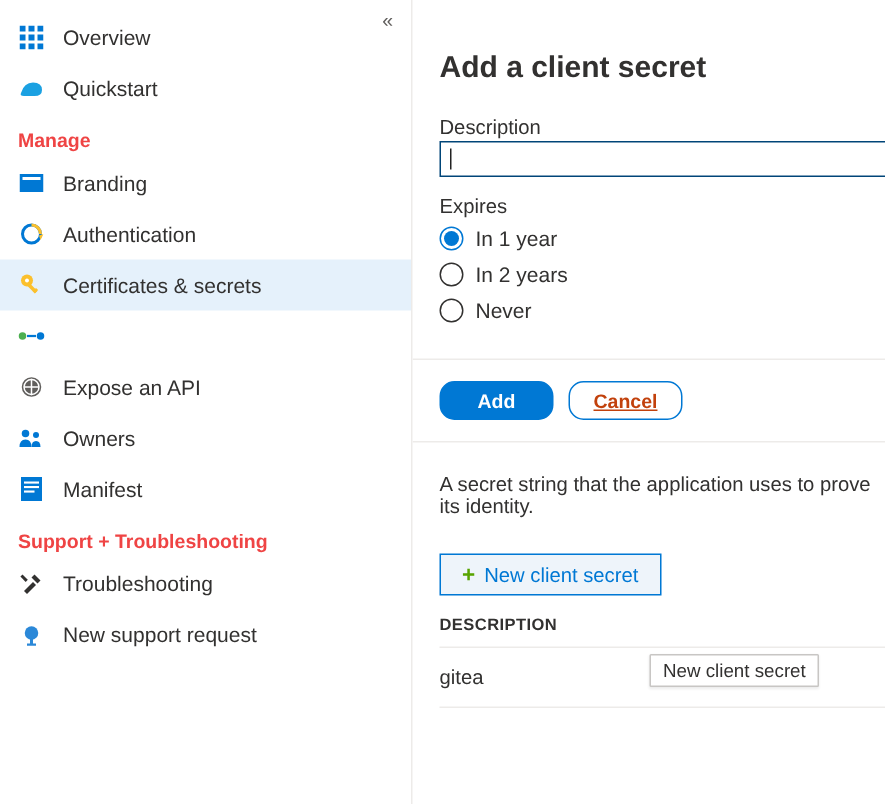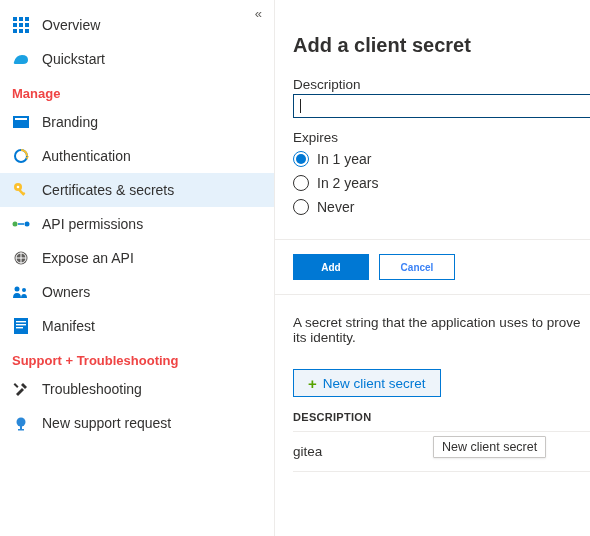--- a/index.html
+++ b/index.html
@@ -16,23 +16,23 @@
   .pane { border-bottom:1px solid #edebe9; padding:12px 0 20px 18px; }
   .pane h2 { margin:22px 0 20px 0; font-weight:600; font-size:20px; color:#323130; }
   .field-label { font-size:13.5px; color:#323130; margin-bottom:2px; display:block; }
   .txt { width:320px; height:24px; border:1px solid #004578; outline:none; padding:2px 4px; font-size:13px; background:#fff; }
   .radios { margin-top:12px; }
   .radio-row { display:flex; align-items:center; height:24px; gap:8px; }
   .radio { width:16px; height:16px; border-radius:50%; border:1px solid #323130; display:inline-flex; align-items:center; justify-content:center; background:#fff;}
   .radio.sel { border-color:#0078d4; }
   .radio.sel::after { content:""; width:10px; height:10px; border-radius:50%; background:#0078d4; }
   .btnbar { padding:14px 0 14px 18px; border-bottom:1px solid #edebe9; display:flex; gap:10px;}
-  .btn { height:26px; min-width:76px; font-size:10px; font-weight:600; display:inline-flex; align-items:center; justify-content:center; cursor:pointer; }
+  .btn { height:26px; min-width:76px; font-size:13px; font-weight:600; display:inline-flex; align-items:center; justify-content:center; cursor:pointer;border-radius:10px; }
   .btn.primary { background:#0078d4; color:#fff; border:1px solid #0078d4;}
-  .btn.secondary { background:#fff; color:#3b82f6; border:1px solid #0078d4;}
+  .btn.secondary { background:#fff; color:#c2410c; border:1px solid #0078d4;text-decoration:underline;}
   .section { padding:20px 0 0 18px; }
   .section h3 { margin:0 0 10px 0; font-size:20px; font-weight:400; color:#323130;}
   .section .desc { font-size:13.5px; color:#323130; margin-bottom:24px;}
   .newsecret { display:inline-flex; align-items:center; gap:6px; height:28px; padding:0 14px; border:1px solid #0078d4; background:#eef4fa; color:#0078d4; font-size:13.5px; font-weight:400; cursor:pointer;}
   .newsecret .plus { color:#57a300; font-weight:bold; font-size:15px;}
   .tbl { margin-top:14px; font-size:12.5px; }
   .tbl .hdr { display:flex; align-items:center; gap:30px; padding-bottom:8px; border-bottom:1px solid #edebe9;}
   .tbl .hdr .col { font-size:11px; font-weight:700; letter-spacing:.3px; text-transform:uppercase; color:#323130;}
   .tooltip { position:absolute; background:#fff; border:1px solid #c8c6c4; padding:3px 8px; font-size:12.5px; color:#323130; border-radius:1px; box-shadow:0 1px 2px rgba(0,0,0,0.08);}
   .tbl .row { padding:12px 0; font-size:13.5px; border-bottom:1px solid #edebe9;}
@@ -103,21 +103,20 @@
       <span class="lbl">Certificates &amp; secrets</span>
     </div>
     <div class="nav-item">
       <span class="ic">
           <svg width="18" height="12" viewBox="0 0 18 12">
             <circle cx="3" cy="6" r="2.5" fill="#4caf50"></circle>
             <line x1="6" y1="6" x2="12" y2="6" stroke="#0078d4" stroke-width="1.5"></line>
             <circle cx="15" cy="6" r="2.5" fill="#0078d4"></circle>
           </svg>
         </span>
-      <span class="lbl">API permissions</span>
     </div>
     <div class="nav-item">
       <span class="ic">
           <svg width="16" height="16" viewBox="0 0 16 16">
             <circle cx="8" cy="8" r="6.5" fill="#605e5c"></circle>
             <path d="M3 8 a5 5 0 0 1 10 0 a5 5 0 0 1 -10 0" fill="none" stroke="#fff" stroke-width="1"></path>
             <path d="M8 2.5 v11 M3 8 h10" stroke="#fff" stroke-width="1"></path>
           </svg>
         </span>
       <span class="lbl">Expose an API</span>

